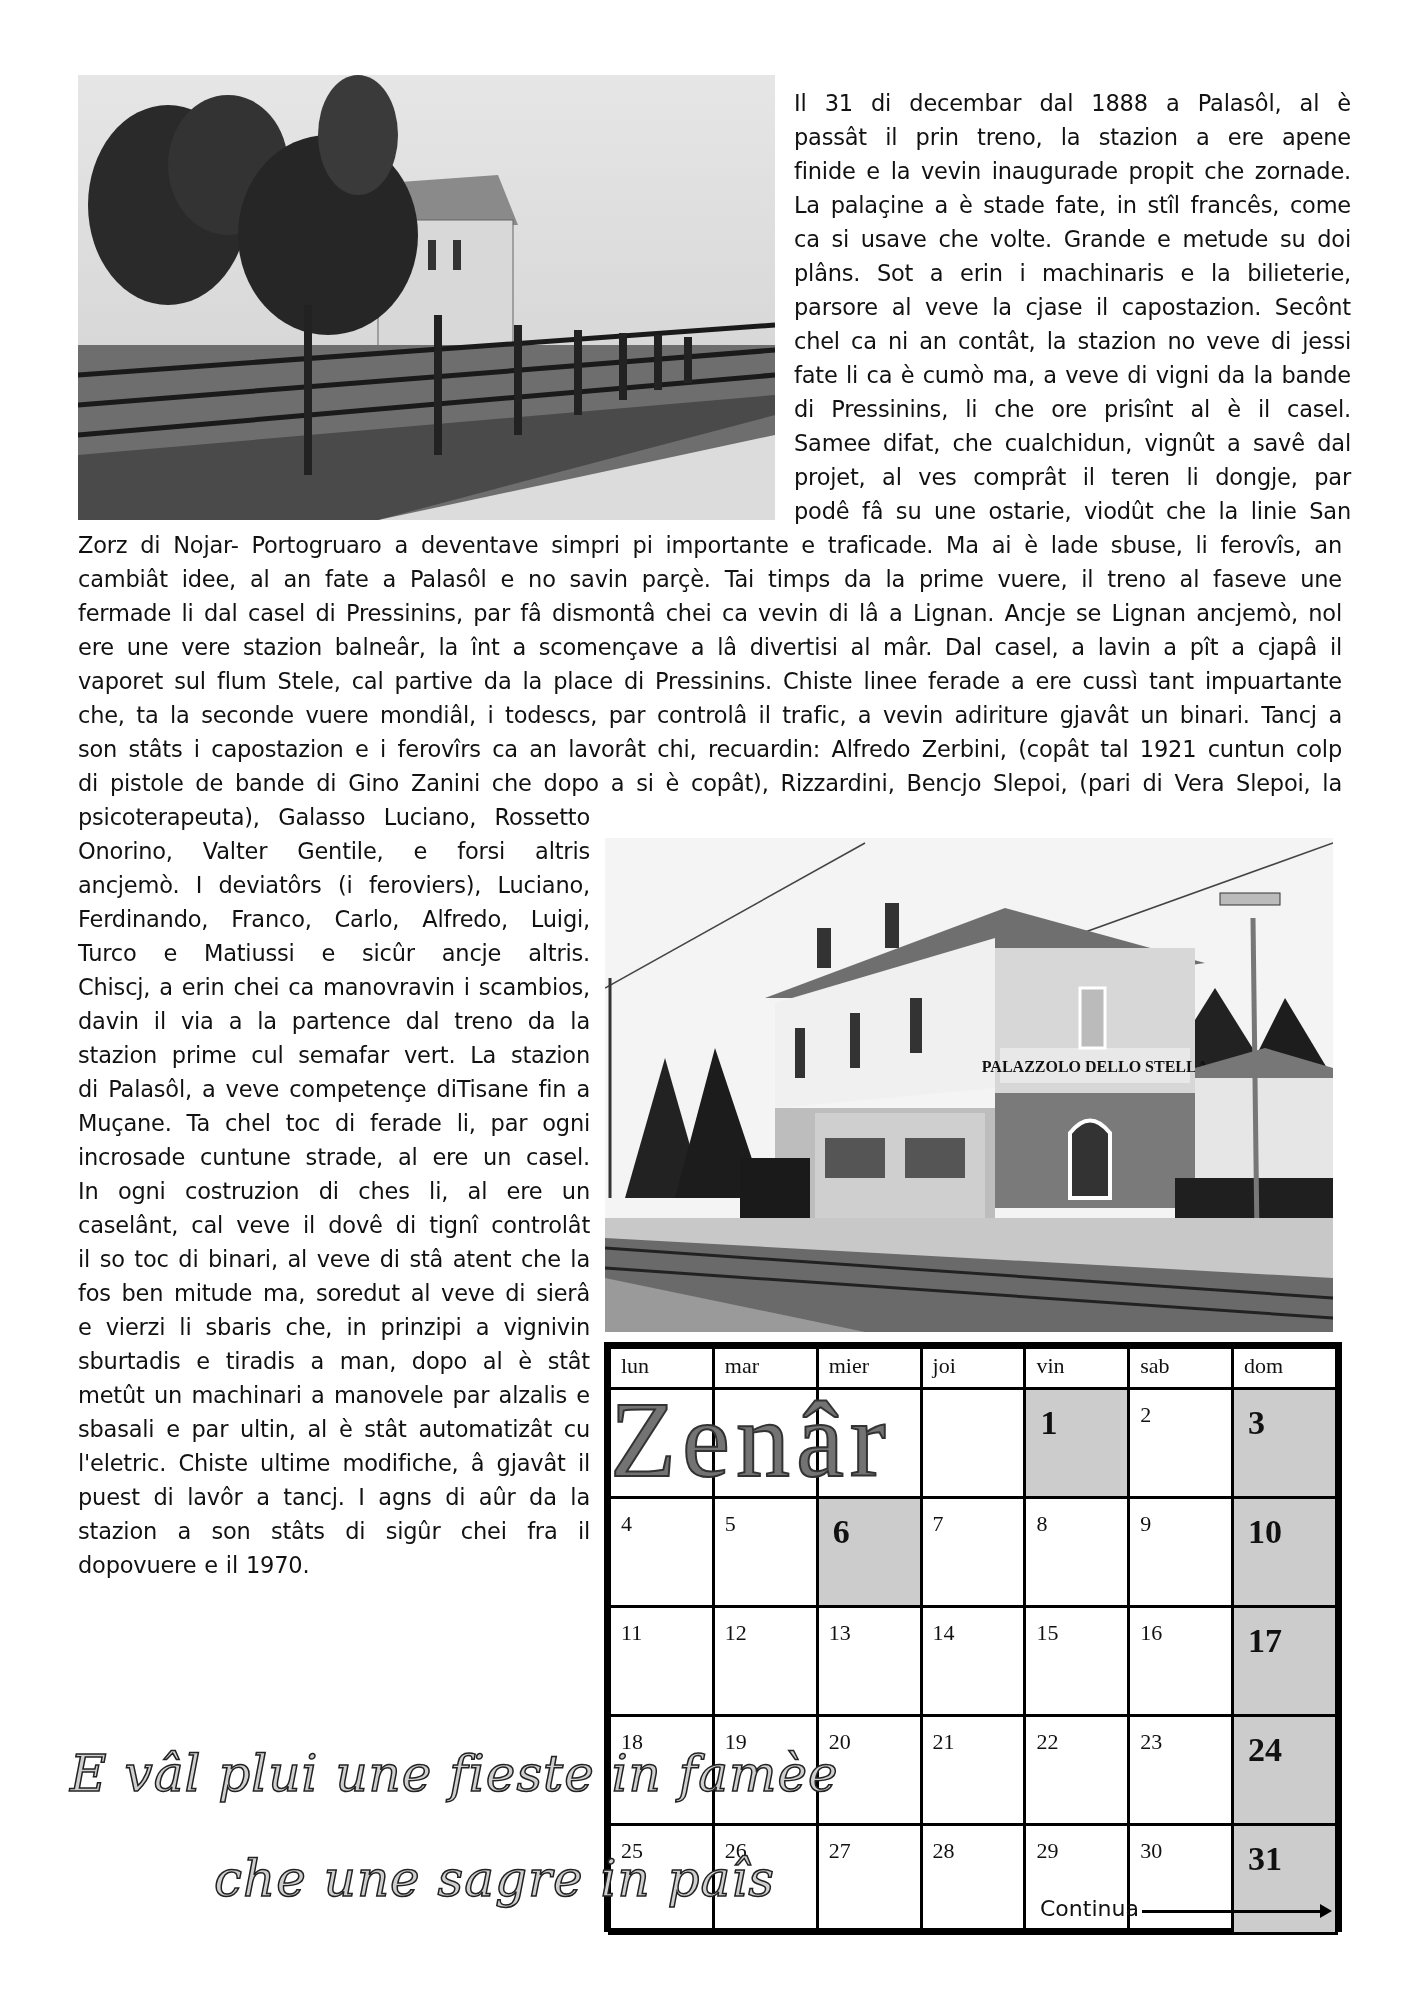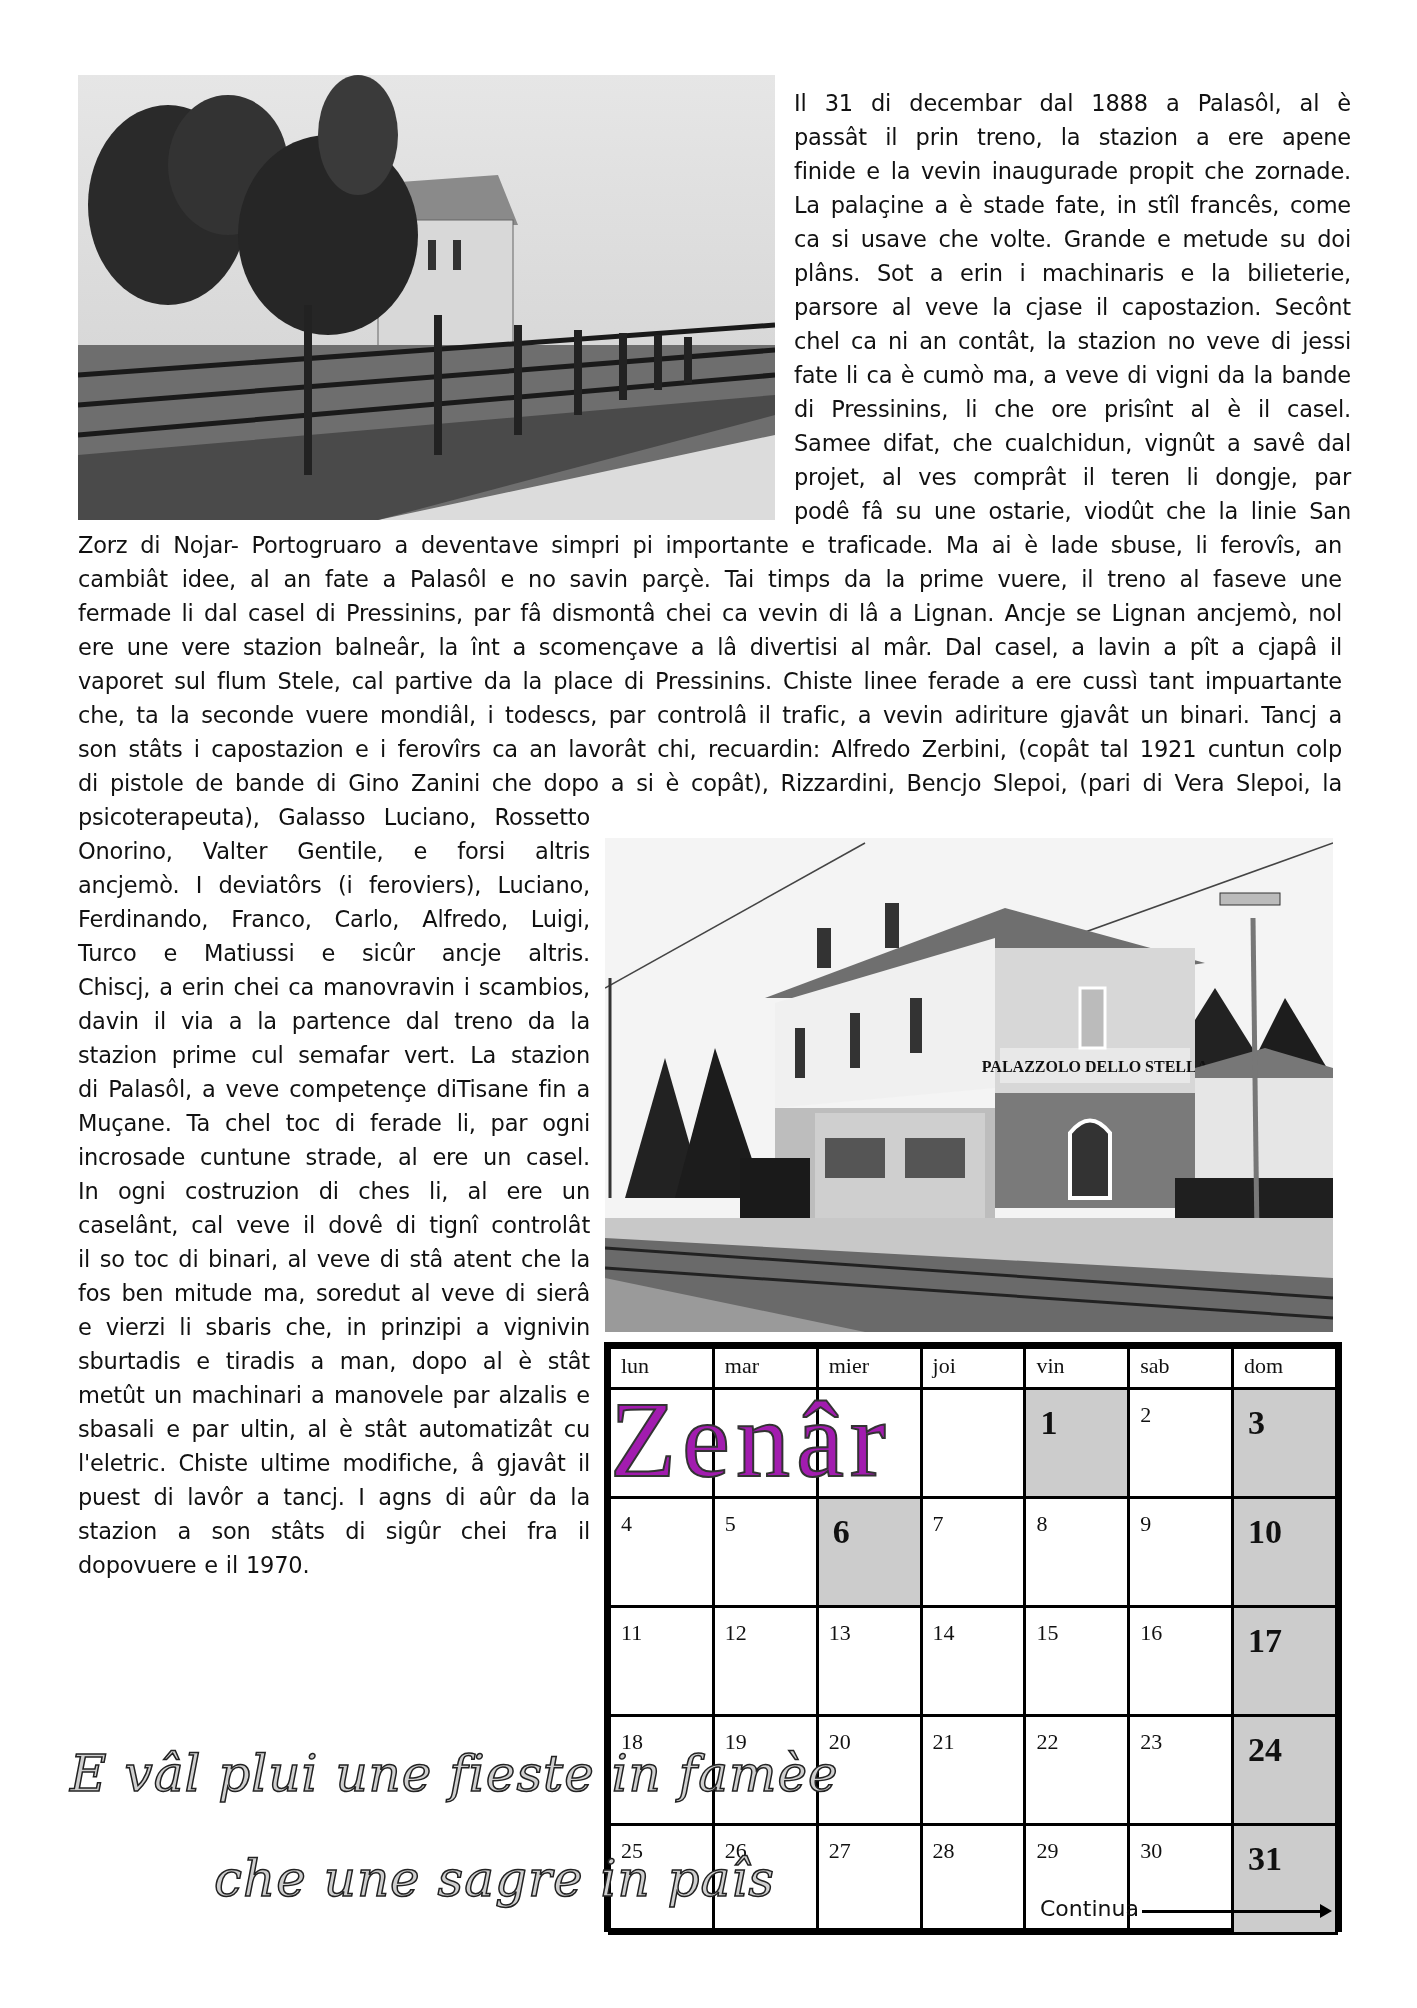--- a/index.html
+++ b/index.html
@@ -15,21 +15,21 @@
          border:4px solid #000; box-sizing:border-box; }
   .cal table { border-collapse:collapse; width:100%; height:100%; table-layout:fixed; }
   .cal td, .cal th { border:3px solid #000; vertical-align:top; padding:0;
                      font-family:"Liberation Serif", serif; font-weight:normal; text-align:left; position:relative; }
   .cal th { height:34px; font-size:22px; padding:4px 0 0 10px; }
   .cal td { height:106px; }
   .cal td.hl { background:#cccccc; }
   .day { position:absolute; left:10px; top:12px; font-size:22px; }
   .day.big { font-size:34px; font-weight:bold; left:14px; top:14px; }
   .month-title { position:absolute; left:610px; top:1385px; font-family:"Liberation Serif", serif;
-                 font-size:108px; color:#a21caf; -webkit-text-stroke:2px #333; letter-spacing:6px;
+                 font-size:108px; color:#737373; -webkit-text-stroke:2px #333; letter-spacing:6px;
                  line-height:110px; pointer-events:none; }
   .continua { position:absolute; left:1040px; top:1896px; font-size:22px; font-family:"DejaVu Sans", sans-serif; }
   .arrow { position:absolute; left:1142px; top:1910px; width:180px; height:3px; background:#000; }
   .arrow::after { content:""; position:absolute; right:-10px; top:-6px; border-left:12px solid #000;
                   border-top:7px solid transparent; border-bottom:7px solid transparent; }
   .quote { position:absolute; font-family:"DejaVu Serif", serif; font-style:italic; font-size:50px;
            color:#cfcfcf; -webkit-text-stroke:1.5px #222; white-space:nowrap; letter-spacing:1px; }
 </style>
 </head>
 <body>

